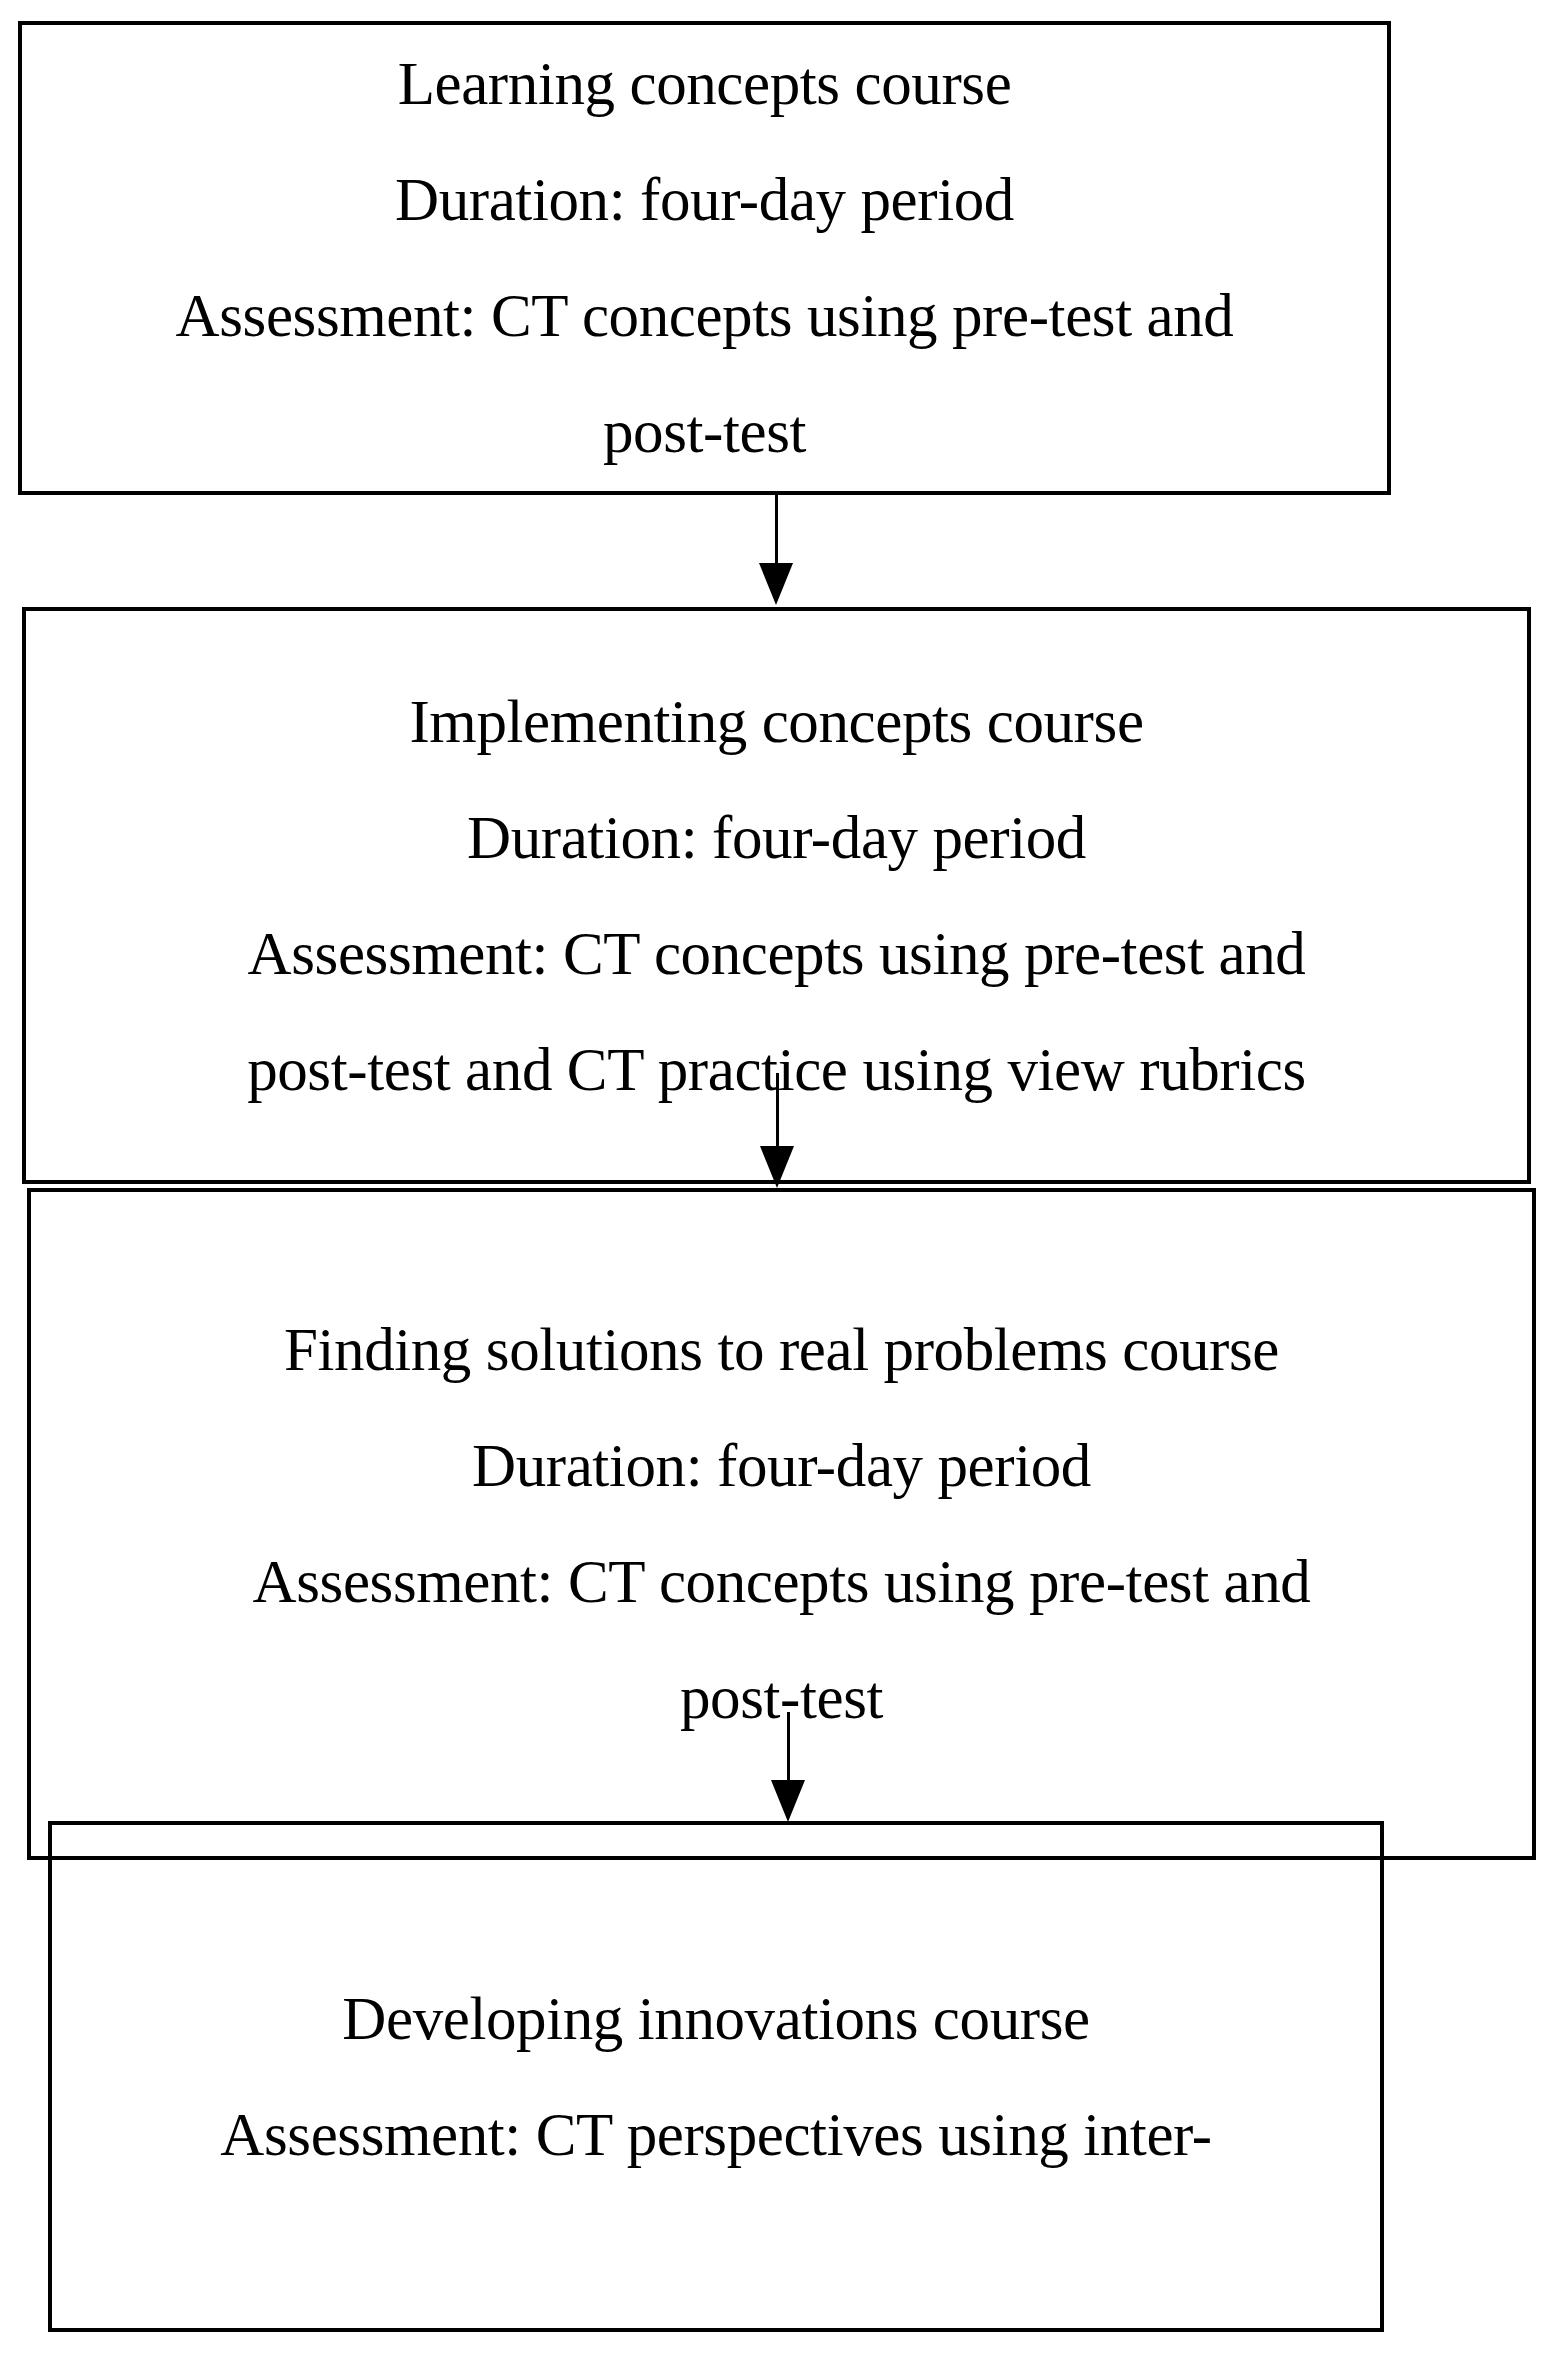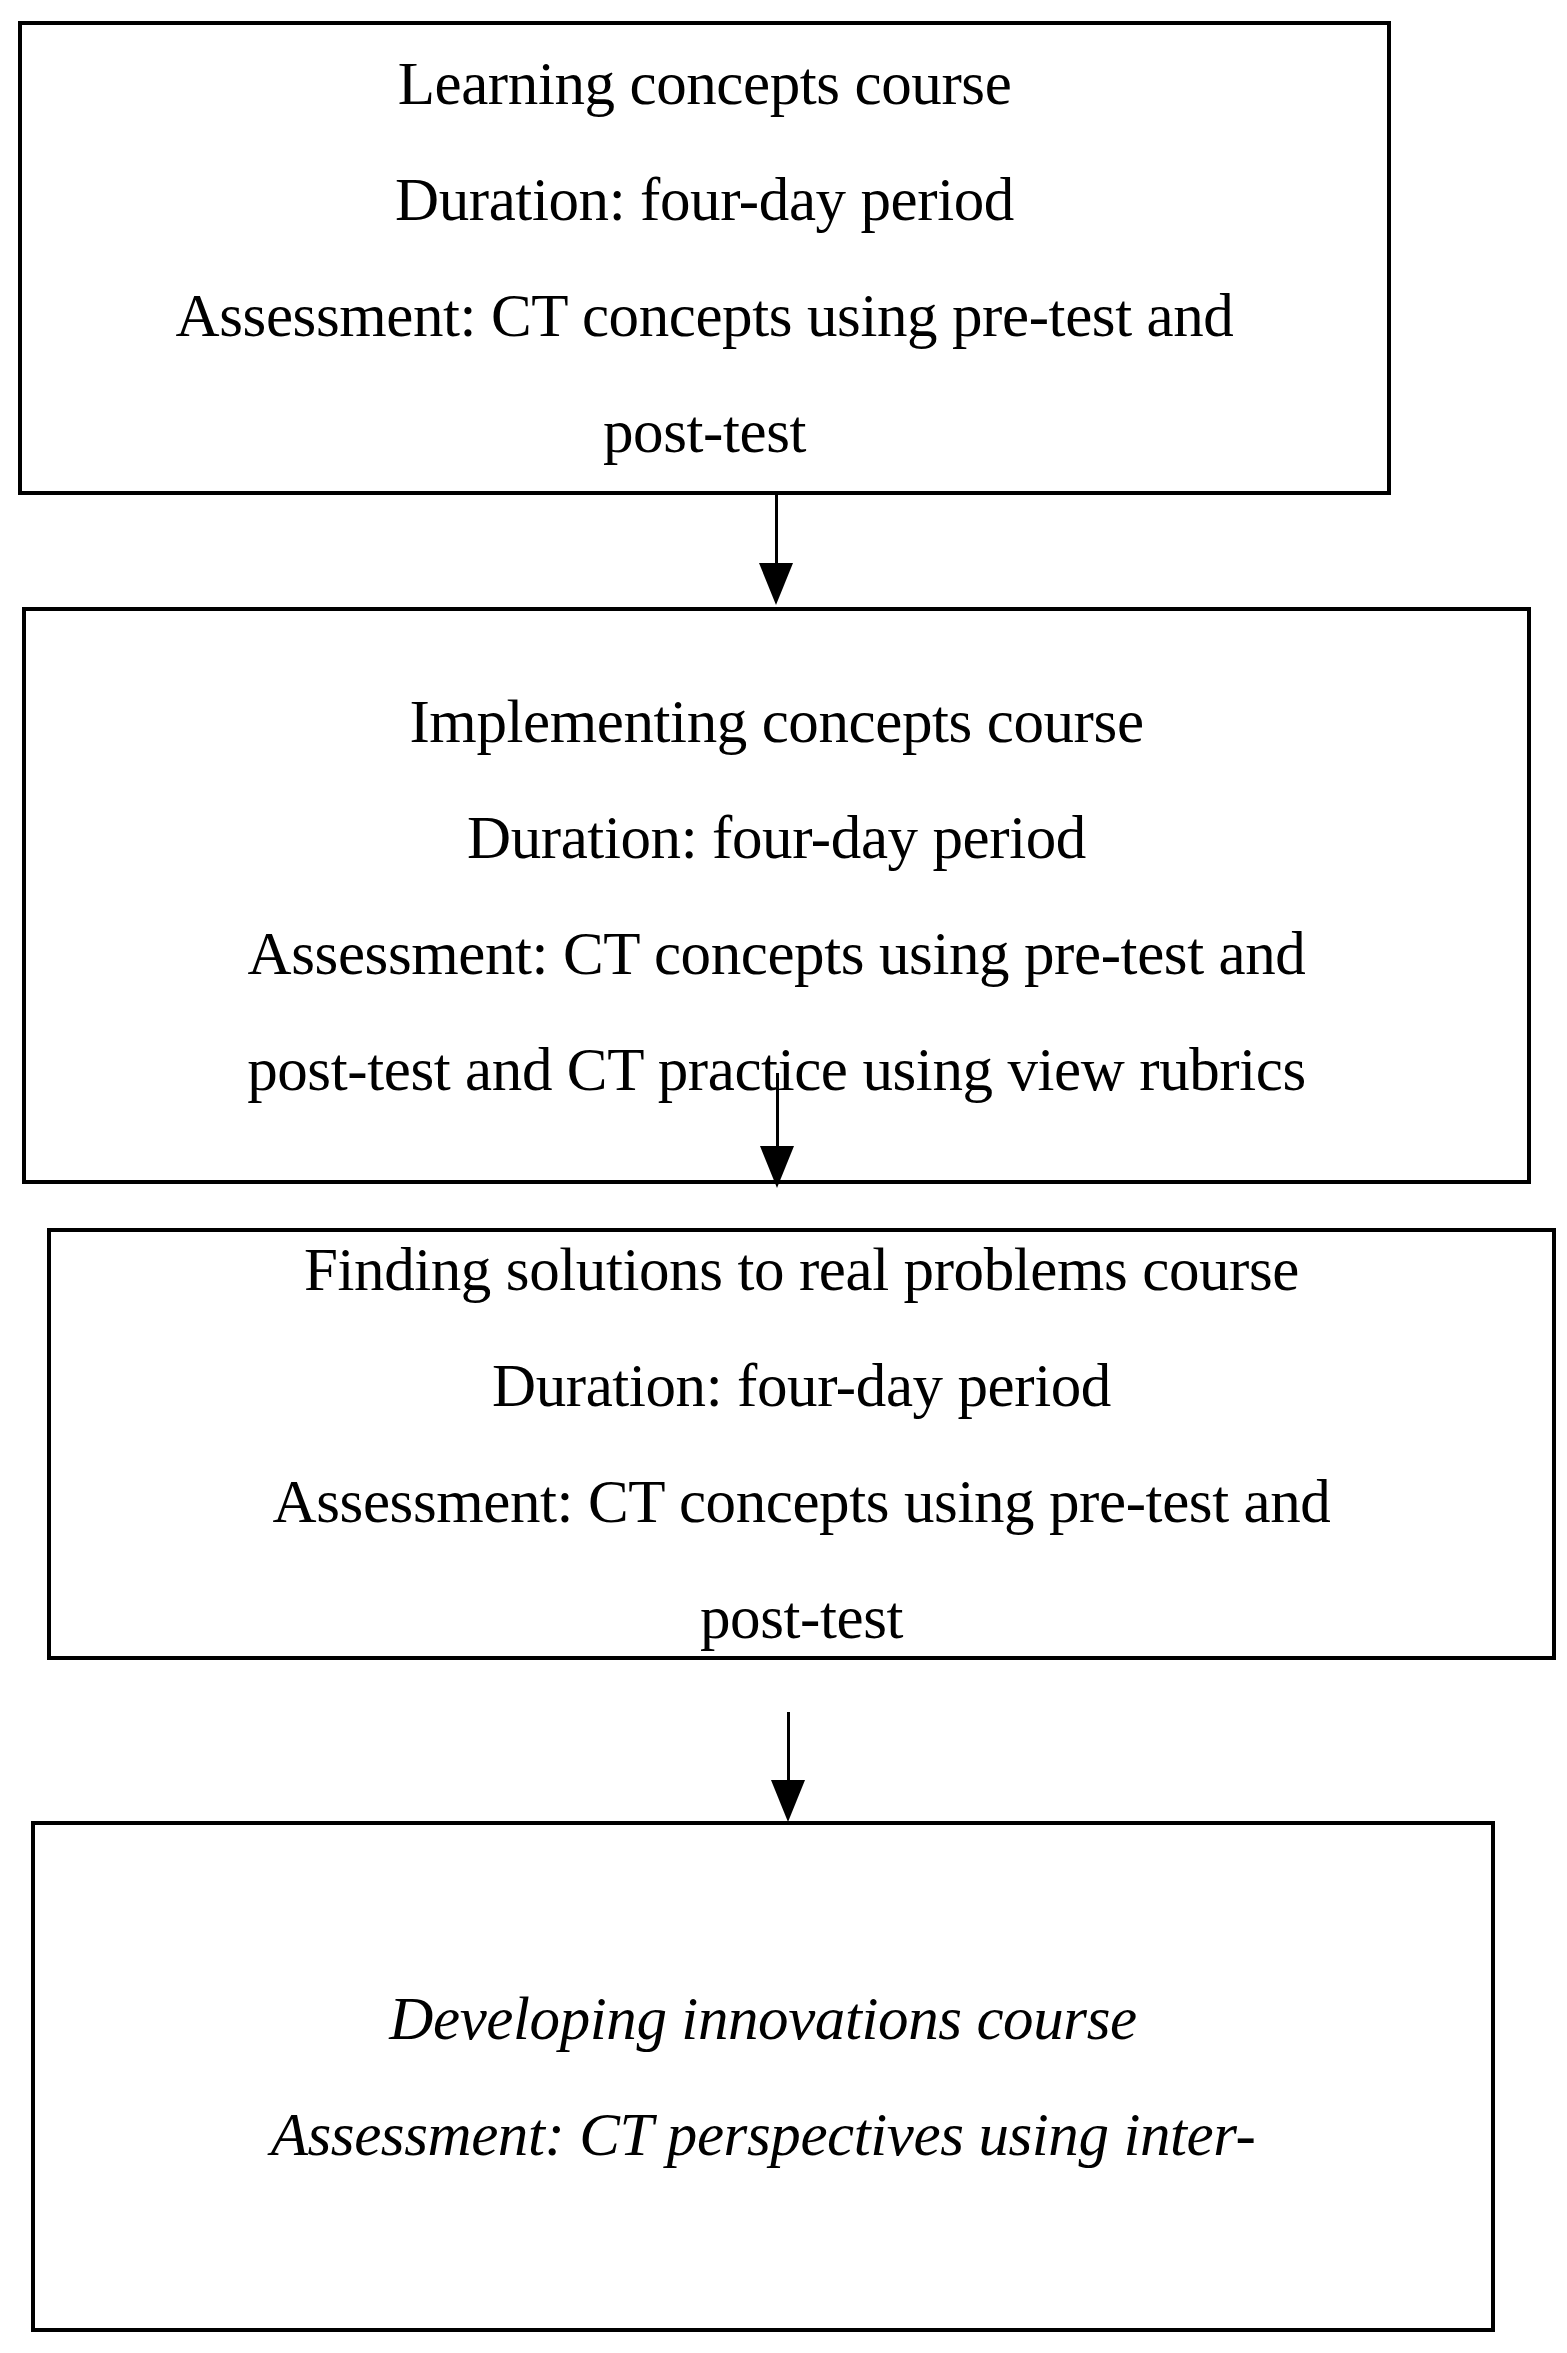--- a/index.html
+++ b/index.html
@@ -34,29 +34,29 @@
   <div class="line">Duration: four-day period</div>
   <div class="line">Assessment: CT concepts using pre-test and</div>
   <div class="line">post-test and CT practice using view rubrics</div>
 </div>
 
 <div class="arrow" style="left:760px; top:1073px; height:116px;">
   <div class="shaft" style="height:76px;"></div>
   <div class="head" style="top:73px;"></div>
 </div>
 
-<div class="box" style="left:27px; top:1228px; width:1509px; height:432px;margin-left:20px;">
+<div class="box" style="left:27px; top:1188px; width:1509px; height:672px;">
   <div class="line">Finding solutions to real problems course</div>
   <div class="line">Duration: four-day period</div>
   <div class="line">Assessment: CT concepts using pre-test and</div>
   <div class="line">post-test</div>
 </div>
 
 <div class="arrow" style="left:771px; top:1712px; height:110px;">
   <div class="shaft" style="height:72px;"></div>
   <div class="head" style="top:68px;"></div>
 </div>
 
-<div class="box" style="left:31px; top:1821px; width:1464px; height:511px;font-style:italic;">
+<div class="box" style="left:48px; top:1821px; width:1336px; height:511px;">
   <div class="line">Developing innovations course</div>
   <div class="line">Assessment: CT perspectives using inter-</div>
 </div>
 
 
 </body></html>

